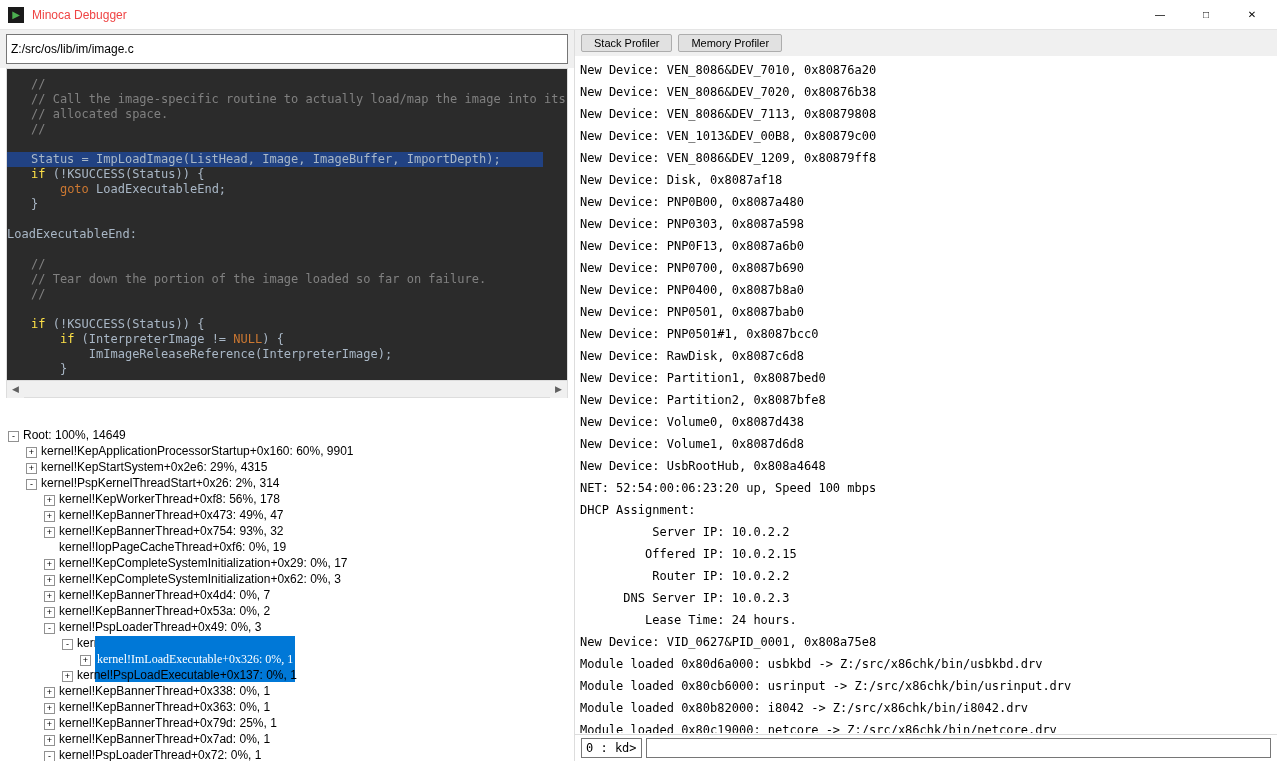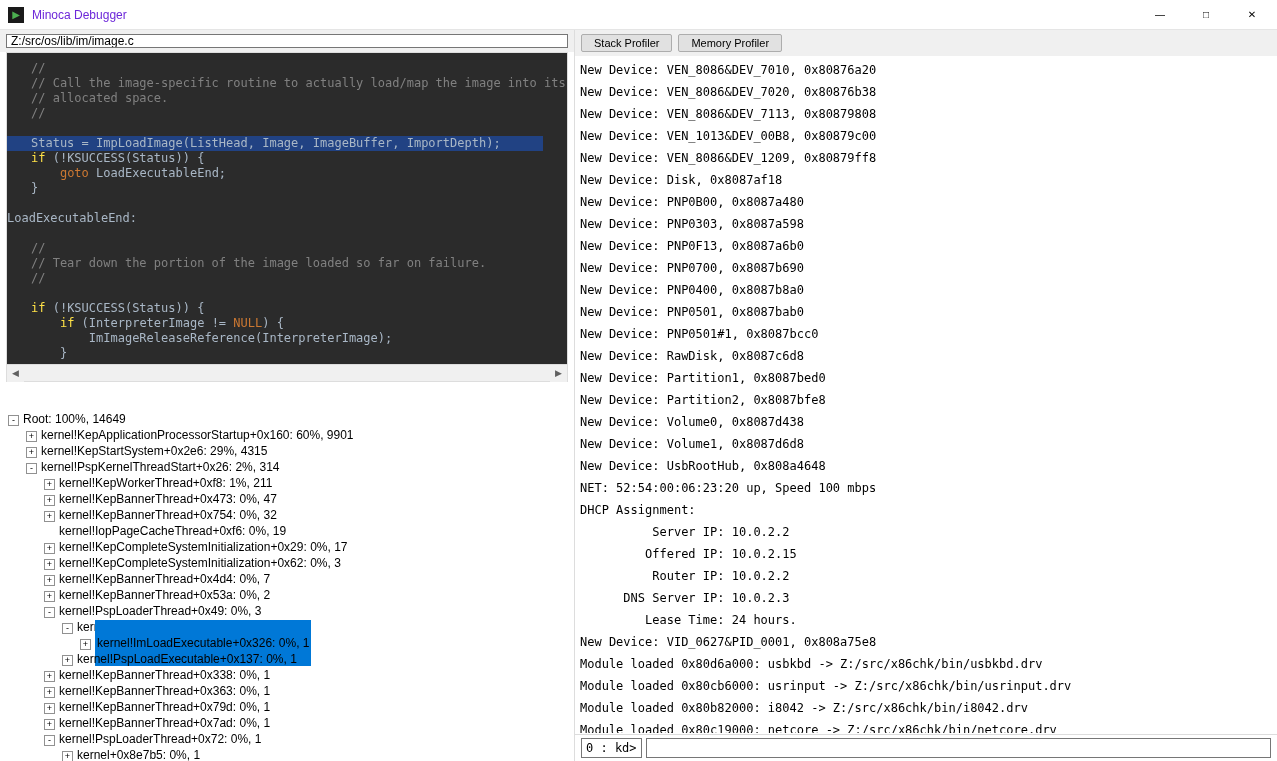--- a/index.html
+++ b/index.html
@@ -24,21 +24,21 @@
 .titlebar .app-icon {
   width: 16px; height: 16px;
   background: #1a1a1a;
   display: inline-flex;
   align-items: center;
   justify-content: center;
   color: #4caf50;
   font-size: 10px;
   margin-right: 8px;
 }
-.titlebar .title { flex: 1; color: #6d28d9; }
+.titlebar .title { flex: 1; color: #ef4444; }
 .win-controls { display: flex; }
 .win-controls .wc {
   width: 46px; height: 30px;
   display: flex; align-items: center; justify-content: center;
   font-family: "Segoe UI Symbol", sans-serif;
   font-size: 10px;
 }
 
 .main {
   flex: 1;
@@ -56,21 +56,21 @@
   display: flex;
   flex-direction: column;
 }
 
 .path-bar {
   padding: 4px 6px;
   background: #f0f0f0;
 }
 .path-input {
   width: 100%;
-  height: 14px;
+  height: 30px;
   border: 1px solid #767676;
   padding: 2px 4px;
   font-size: 12px;
   font-family: inherit;
 }
 
 .code-wrap {
   position: relative;
   height: 330px;
   border: 1px solid #ddd;
@@ -133,22 +133,23 @@
   text-align: center;
   line-height: 9px;
   font-size: 9px;
   margin-right: 4px;
   cursor: pointer;
   color: #000;
   background: #fff;
 }
 .tree-node .tn-label.sel {
   background: #0078d7;
-  color: #000000;
+  color: #ffffff;
   padding: 16px 2px;
+  font-family: Liberation Serif, serif;
 }
 .indent { display: inline-block; }
 
 .toolbar {
   padding: 4px 6px;
   background: #f0f0f0;
   display: flex;
   gap: 6px;
 }
 .toolbar button {
@@ -229,35 +230,35 @@
         <div class="track"></div>
         <div class="arrow">▶</div>
       </div>
     </div>
 
     <div class="tree-pane" id="tree-pane">
         <div class="tree-node"><span class="indent" style="width: 4px;"></span><span class="toggle">-</span><span class="tn-label">Root: 100%, 14649</span></div>
         <div class="tree-node"><span class="indent" style="width: 22px;"></span><span class="toggle">+</span><span class="tn-label">kernel!KepApplicationProcessorStartup+0x160: 60%, 9901</span></div>
         <div class="tree-node"><span class="indent" style="width: 22px;"></span><span class="toggle">+</span><span class="tn-label">kernel!KepStartSystem+0x2e6: 29%, 4315</span></div>
         <div class="tree-node"><span class="indent" style="width: 22px;"></span><span class="toggle">-</span><span class="tn-label">kernel!PspKernelThreadStart+0x26: 2%, 314</span></div>
-        <div class="tree-node"><span class="indent" style="width: 40px;"></span><span class="toggle">+</span><span class="tn-label">kernel!KepWorkerThread+0xf8: 1%, 211</span></div>
-        <div class="tree-node"><span class="indent" style="width: 40px;"></span><span class="toggle">+</span><span class="tn-label">kernel!KepBannerThread+0x473: 0%, 47</span></div>
-        <div class="tree-node"><span class="indent" style="width: 40px;"></span><span class="toggle">+</span><span class="tn-label">kernel!KepBannerThread+0x754: 0%, 32</span></div>
+        <div class="tree-node"><span class="indent" style="width: 40px;"></span><span class="toggle">+</span><span class="tn-label">kernel!KepWorkerThread+0xf8: 56%, 178</span></div>
+        <div class="tree-node"><span class="indent" style="width: 40px;"></span><span class="toggle">+</span><span class="tn-label">kernel!KepBannerThread+0x473: 49%, 47</span></div>
+        <div class="tree-node"><span class="indent" style="width: 40px;"></span><span class="toggle">+</span><span class="tn-label">kernel!KepBannerThread+0x754: 93%, 32</span></div>
         <div class="tree-node"><span class="indent" style="width: 40px;"></span><span style="display: inline-block; width: 15px;"></span><span class="tn-label">kernel!IopPageCacheThread+0xf6: 0%, 19</span></div>
         <div class="tree-node"><span class="indent" style="width: 40px;"></span><span class="toggle">+</span><span class="tn-label">kernel!KepCompleteSystemInitialization+0x29: 0%, 17</span></div>
         <div class="tree-node"><span class="indent" style="width: 40px;"></span><span class="toggle">+</span><span class="tn-label">kernel!KepCompleteSystemInitialization+0x62: 0%, 3</span></div>
         <div class="tree-node"><span class="indent" style="width: 40px;"></span><span class="toggle">+</span><span class="tn-label">kernel!KepBannerThread+0x4d4: 0%, 7</span></div>
         <div class="tree-node"><span class="indent" style="width: 40px;"></span><span class="toggle">+</span><span class="tn-label">kernel!KepBannerThread+0x53a: 0%, 2</span></div>
         <div class="tree-node"><span class="indent" style="width: 40px;"></span><span class="toggle">-</span><span class="tn-label">kernel!PspLoaderThread+0x49: 0%, 3</span></div>
         <div class="tree-node"><span class="indent" style="width: 58px;"></span><span class="toggle">-</span><span class="tn-label">kernel!PspLoadExecutable+0xa6: 0%, 7</span></div>
         <div class="tree-node"><span class="indent" style="width: 76px;"></span><span class="toggle">+</span><span class="tn-label sel">kernel!ImLoadExecutable+0x326: 0%, 1</span></div>
         <div class="tree-node"><span class="indent" style="width: 58px;"></span><span class="toggle">+</span><span class="tn-label">kernel!PspLoadExecutable+0x137: 0%, 1</span></div>
         <div class="tree-node"><span class="indent" style="width: 40px;"></span><span class="toggle">+</span><span class="tn-label">kernel!KepBannerThread+0x338: 0%, 1</span></div>
         <div class="tree-node"><span class="indent" style="width: 40px;"></span><span class="toggle">+</span><span class="tn-label">kernel!KepBannerThread+0x363: 0%, 1</span></div>
-        <div class="tree-node"><span class="indent" style="width: 40px;"></span><span class="toggle">+</span><span class="tn-label">kernel!KepBannerThread+0x79d: 0%, 1</span></div>
+        <div class="tree-node"><span class="indent" style="width: 40px;"></span><span class="toggle">+</span><span class="tn-label">kernel!KepBannerThread+0x79d: 25%, 1</span></div>
         <div class="tree-node"><span class="indent" style="width: 40px;"></span><span class="toggle">+</span><span class="tn-label">kernel!KepBannerThread+0x7ad: 0%, 1</span></div>
         <div class="tree-node"><span class="indent" style="width: 40px;"></span><span class="toggle">-</span><span class="tn-label">kernel!PspLoaderThread+0x72: 0%, 1</span></div>
         <div class="tree-node"><span class="indent" style="width: 58px;"></span><span class="toggle">+</span><span class="tn-label">kernel+0x8e7b5: 0%, 1</span></div>
         <div class="tree-node"><span class="indent" style="width: 40px;"></span><span class="toggle">+</span><span class="tn-label">kernel!KepWorkerThread+0x10d: 0%, 1</span></div>
       </div>
   </div>
 
   <div class="right">
     <div class="toolbar">
       <button>Stack Profiler</button>

